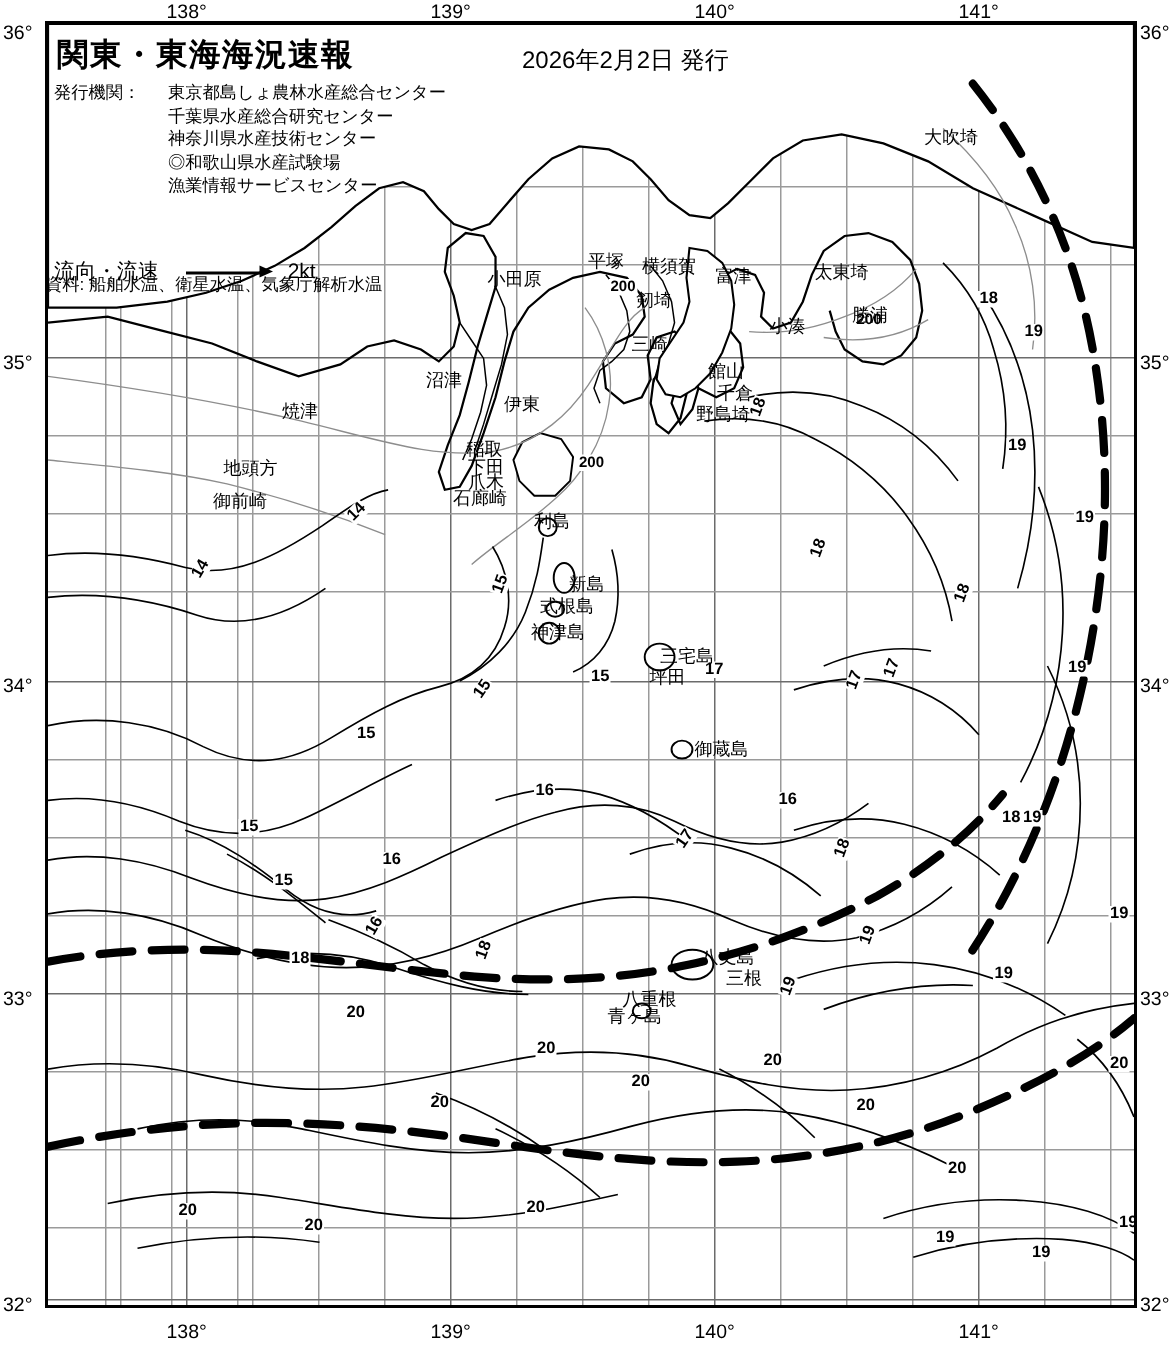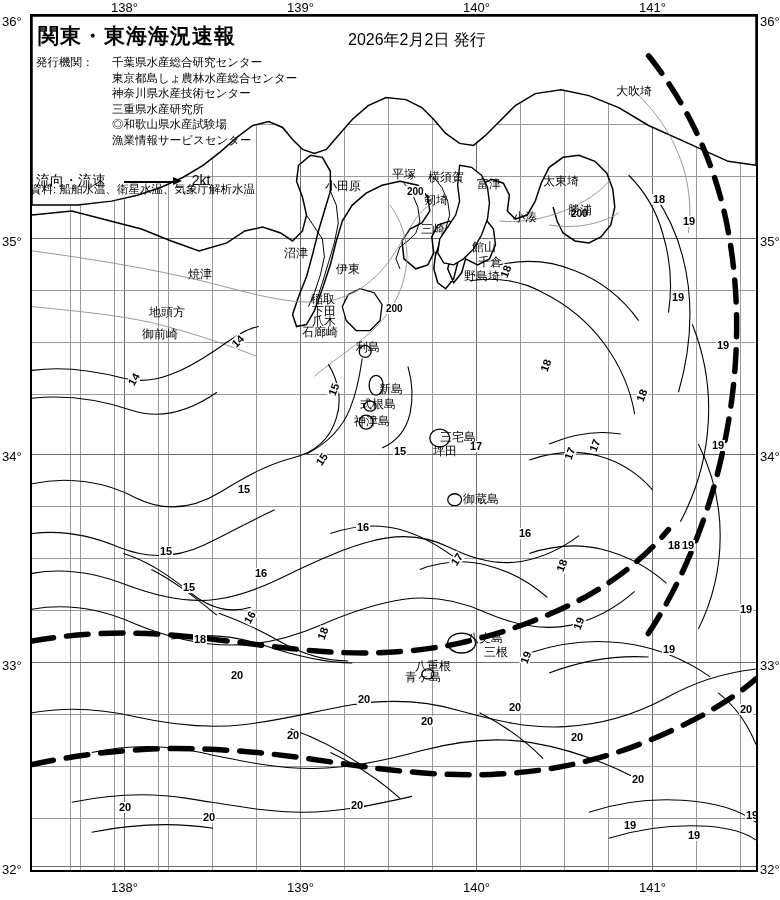--- a/index.html
+++ b/index.html
@@ -439,24 +439,23 @@
     <div class="place" style="left:383px; top:645px;">八重根</div>
     <div class="place" style="left:373px; top:656px;">青ヶ島</div>
   </div>
 
   <div class="title-main">関東・東海海況速報</div>
   <div class="title-date">2026年2月2日 発行</div>
 
   <div class="legend-block">
     <div class="lb-head">発行機関：</div>
     <div class="lb-list org-list">
+      <div>東京都島しょ農林水産総合センター</div>
       <div>千葉県水産総合研究センター</div>
-      <div>東京都島しょ農林水産総合センター</div>
       <div>神奈川県水産技術センター</div>
-      <div>三重県水産研究所</div>
       <div>◎和歌山県水産試験場</div>
       <div>漁業情報サービスセンター</div>
     </div>
   </div>
 
   <div class="src-line">資料: 船舶水温、衛星水温、気象庁解析水温</div>
 
   <div class="flow-line">
     <span>流向・流速</span>
     <span class="flow-arrow">

